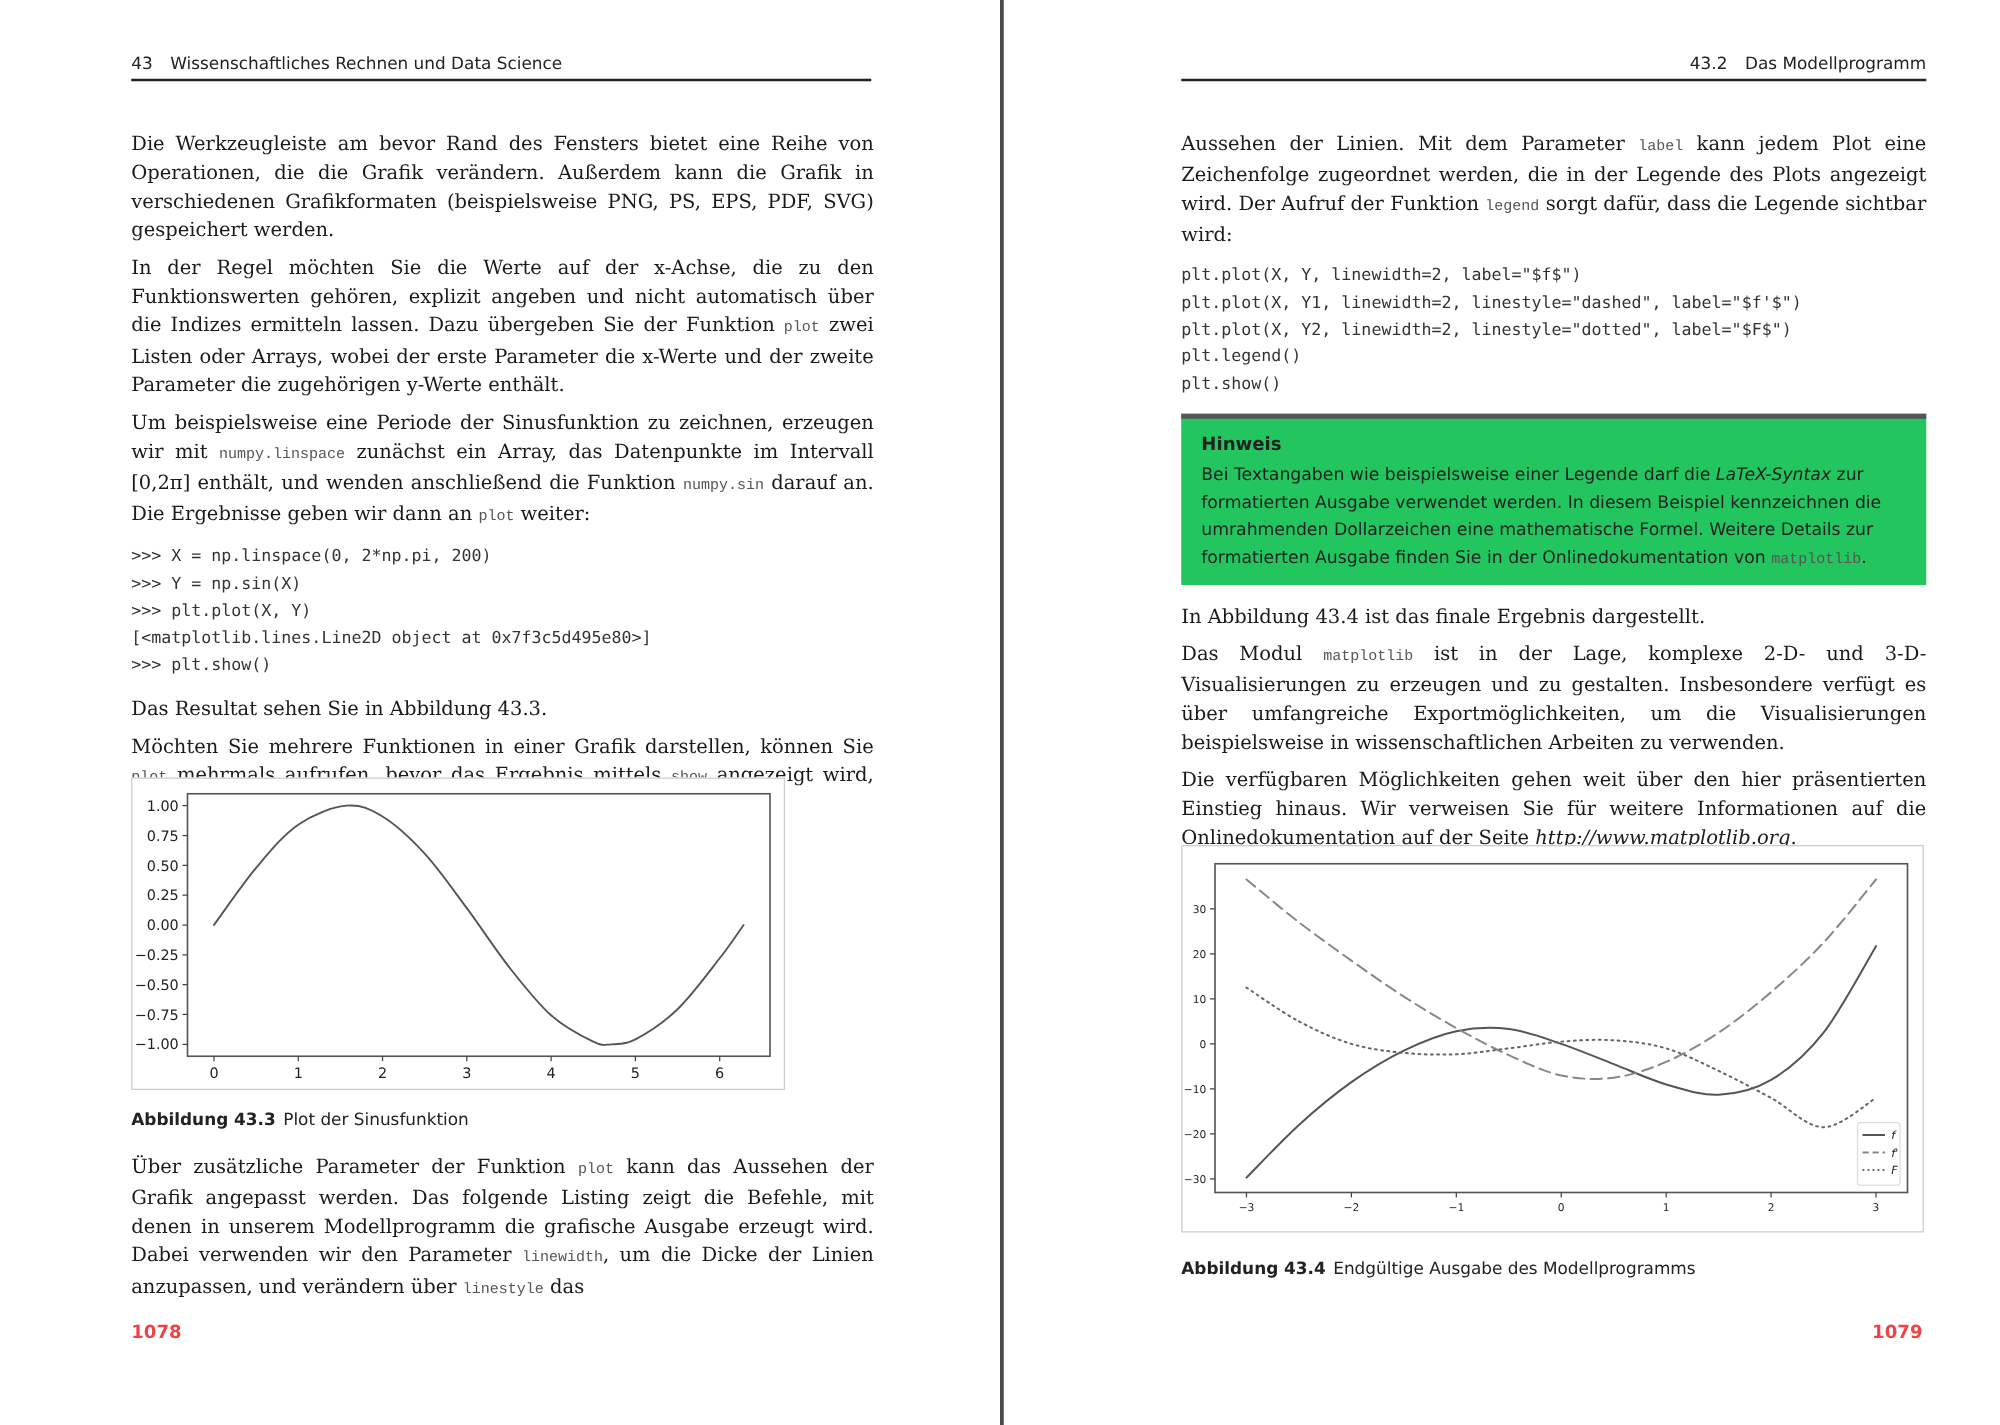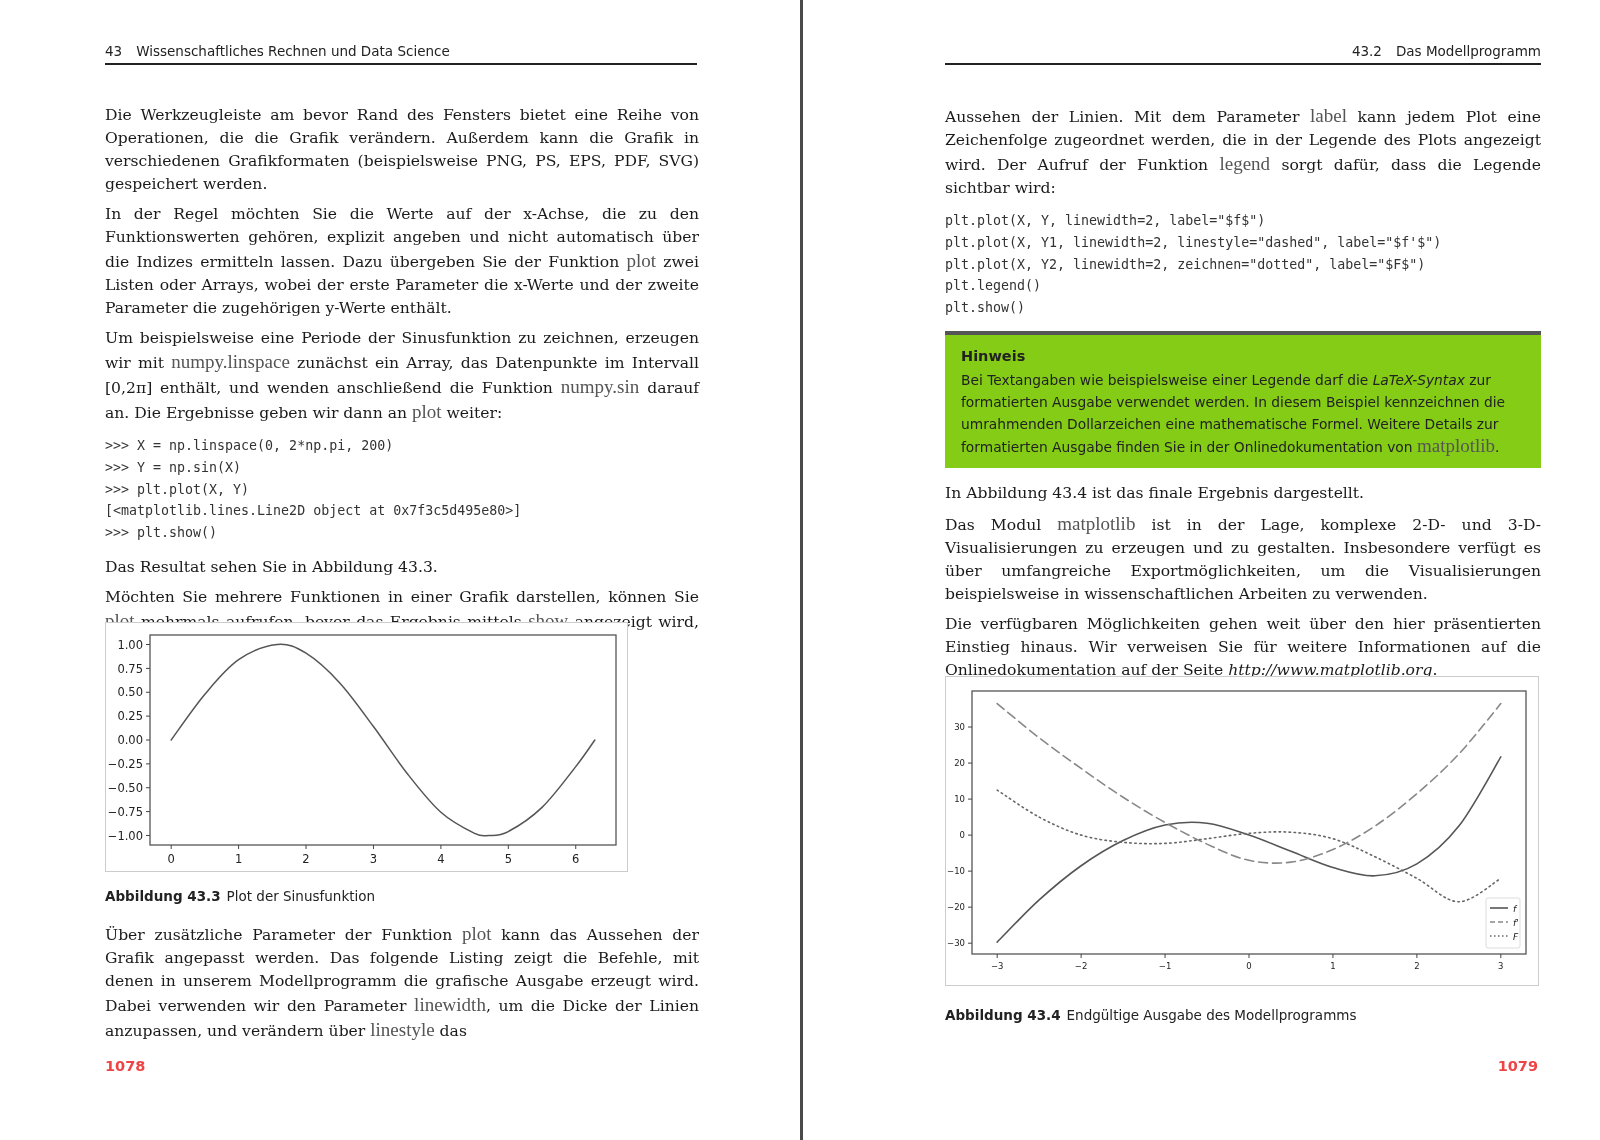--- a/index.html
+++ b/index.html
@@ -8,27 +8,27 @@
   #left-page{left:0;width:918px;}
   #right-page{left:840px;width:796px;}
   .divider{position:absolute;left:800px;top:0;width:3px;height:1140px;background:#4a4a4a;}
   .running-head{position:absolute;top:41px;height:24px;border-bottom:2px solid #222;font-family:"DejaVu Sans",sans-serif;font-size:13.5px;color:#222;display:flex;align-items:flex-end;padding-bottom:4px;box-sizing:border-box;}
   #left-page .running-head{left:105px;width:592px;}
   #right-page .running-head{left:105px;width:596px;justify-content:flex-end;}
   .rh-num{margin-right:14px;}
   .body{position:absolute;left:105px;width:594px;font-size:15.6px;line-height:23px;}
   #right-page .body{width:596px;}
   p{margin:0 0 7px 0;text-align:justify;hyphens:manual;}
-  code,.mono{font-family:Liberation Serif, serif;font-size:19px;color:#555;}
+  code,.mono{font-family:Liberation Mono, monospace;font-size:12px;color:#555;}
   pre.listing{font-family:"DejaVu Sans Mono",monospace;font-size:13.3px;line-height:21.8px;margin:10px 0 12px 0;color:#333;white-space:pre;}
   .lst-line{display:block;}
   .caption{font-family:"DejaVu Sans",sans-serif;font-size:13.5px;color:#222;margin:10px 0 0 0;}
   .caption b{font-weight:bold;margin-right:6px;}
   .figure-frame{border:1.5px solid #ccc;position:relative;background:#fff;}
-  .note-box{background:#84cc16;border-top:4px solid #555;padding:10px 16px 10px 16px;margin:6px 0 14px 0;font-family:"DejaVu Sans",sans-serif;font-size:13.8px;line-height:22px;color:#222;}
+  .note-box{background:#22c55e;border-top:4px solid #555;padding:10px 16px 10px 16px;margin:6px 0 14px 0;font-family:"DejaVu Sans",sans-serif;font-size:13.8px;line-height:22px;color:#222;}
   .note-title{font-weight:bold;font-size:14.5px;margin-bottom:2px;}
   .folio{position:absolute;top:1058px;font-family:"DejaVu Sans",sans-serif;font-weight:bold;font-size:14.5px;color:#ef4444;}
   #left-page .folio{left:105px;}
   #right-page .folio{right:98px;}
   svg text{font-family:"DejaVu Sans",sans-serif;}
   i{font-style:italic;}
 </style>
 </head>
 <body>
 
@@ -99,21 +99,21 @@
 </div>
 
 <div class="page" id="right-page">
   <div class="running-head" style="left:105px;">
     <span class="rh-num">43.2</span>
     <span>Das Modellprogramm</span>
   </div>
 
   <div class="body" style="left:105px;top:104px;">
     <p><span>Aussehen der Linien. Mit dem Parameter </span><code>label</code><span> kann jedem Plot eine Zeichenfolge zu­geordnet werden, die in der Legende des Plots angezeigt wird. Der Aufruf der Funk­tion </span><code>legend</code><span> sorgt dafür, dass die Legende sichtbar wird:</span></p>
-    <pre class="listing"><span class="lst-line">plt.plot(X, Y, linewidth=2, label="$f$")</span><span class="lst-line">plt.plot(X, Y1, linewidth=2, linestyle="dashed", label="$f'$")</span><span class="lst-line">plt.plot(X, Y2, linewidth=2, zeichnen="dotted", label="$F$")</span><span class="lst-line">plt.legend()</span><span class="lst-line">plt.show()</span></pre>
+    <pre class="listing"><span class="lst-line">plt.plot(X, Y, linewidth=2, label="$f$")</span><span class="lst-line">plt.plot(X, Y1, linewidth=2, linestyle="dashed", label="$f'$")</span><span class="lst-line">plt.plot(X, Y2, linewidth=2, linestyle="dotted", label="$F$")</span><span class="lst-line">plt.legend()</span><span class="lst-line">plt.show()</span></pre>
 
     <div class="note-box">
       <div class="note-title">Hinweis</div>
       <div><span>Bei Textangaben wie beispielsweise einer Legende darf die </span><i>LaTeX-Syntax</i><span> zur forma­tierten Ausgabe verwendet werden. In diesem Beispiel kennzeichnen die umrahmen­den Dollarzeichen eine mathematische Formel. Weitere Details zur formatierten Aus­gabe finden Sie in der Onlinedokumentation von </span><code>matplotlib</code><span>.</span></div>
     </div>
 
     <p>In Abbildung 43.4 ist das finale Ergebnis dargestellt.</p>
     <p><span>Das Modul </span><code>matplotlib</code><span> ist in der Lage, komplexe 2-D- und 3-D-Visualisierungen zu er­zeugen und zu gestalten. Insbesondere verfügt es über umfangreiche Exportmöglich­keiten, um die Visualisierungen beispielsweise in wissenschaftlichen Arbeiten zu ver­wenden.</span></p>
     <p><span>Die verfügbaren Möglichkeiten gehen weit über den hier präsentierten Einstieg hi­naus. Wir verweisen Sie für weitere Informationen auf die Onlinedokumentation auf der Seite </span><i>http://www.matplotlib.org</i><span>.</span></p>
   </div>

